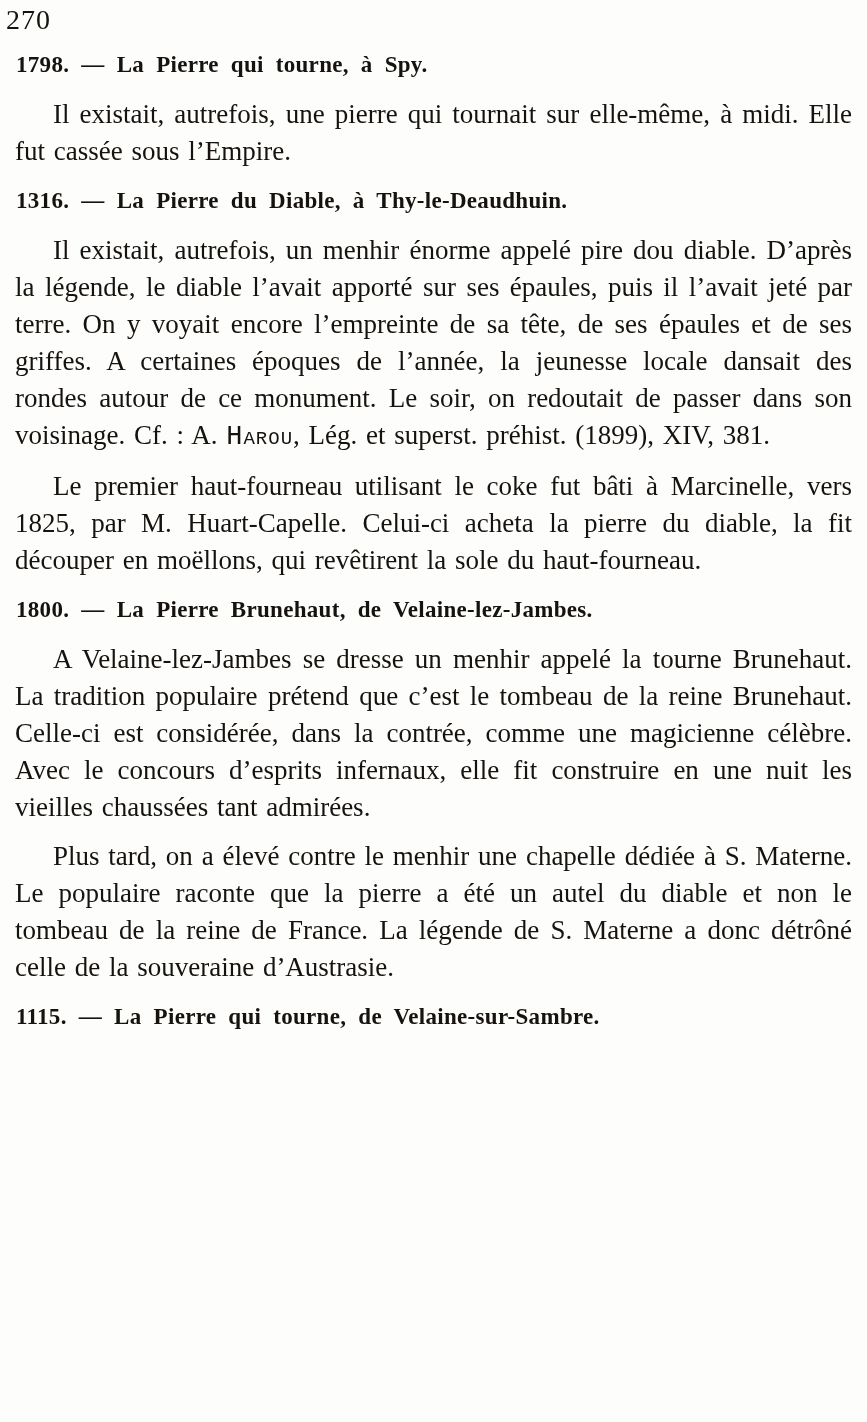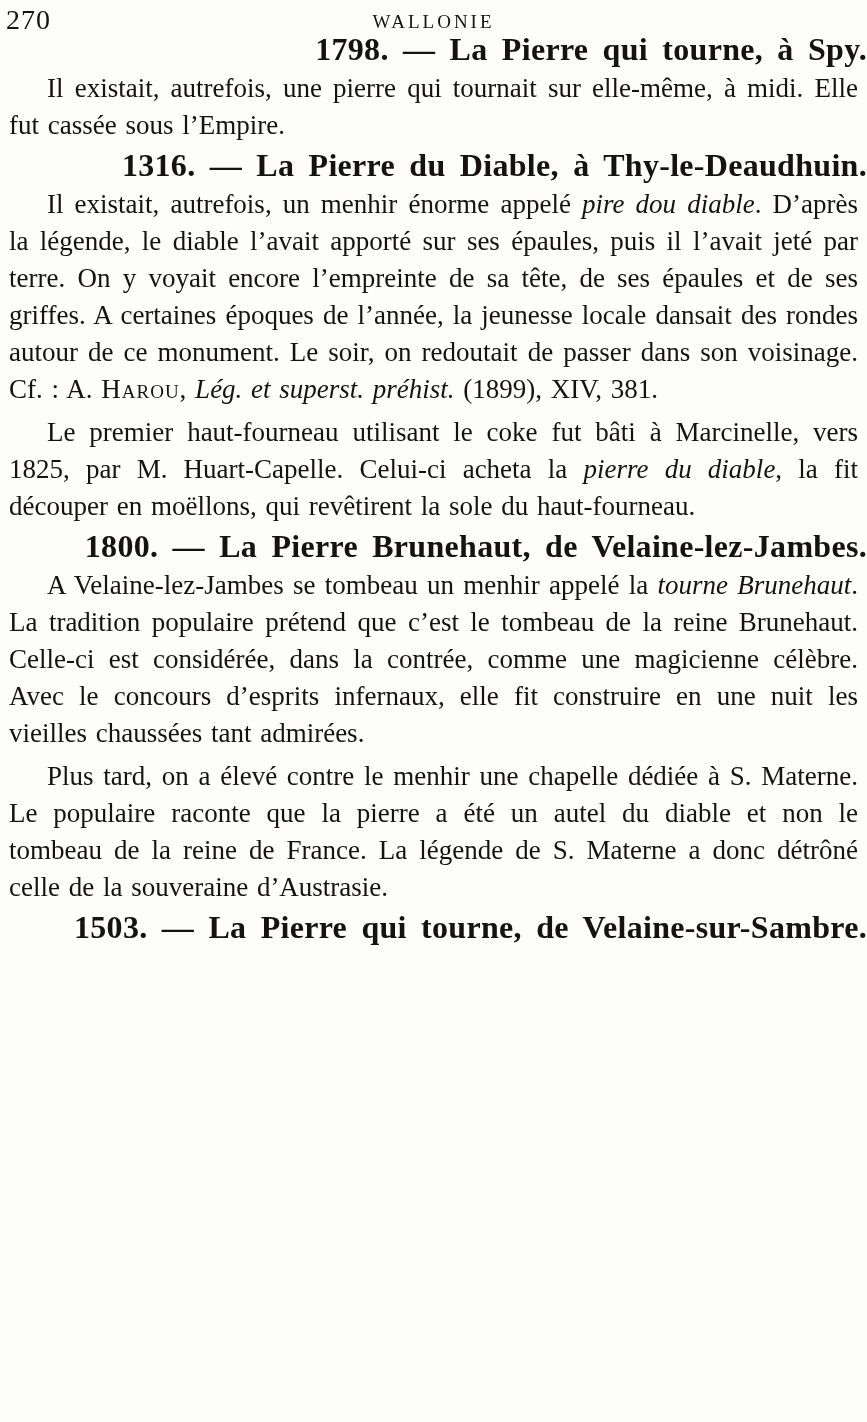--- a/index.html
+++ b/index.html
@@ -32,65 +32,64 @@
   .rtitle {
     position: absolute;
     left: 0;
     right: 0;
     top: 7px;
     text-align: center;
     font-size: 19px;
     letter-spacing: 3px;
   }
   h2.sec {
-    margin: 0;
-    text-align: right;
+    margin: 16px;
+    text-align: left;
     font-weight: 700;
-    font-size: 32px;
+    font-size: 23px;
     line-height: 30px;
     word-spacing: 6px;
     letter-spacing: 0.3px;
   }
   .h-a { margin: 56px 0 38px; }
   .h-b { margin: 52px 0 40px; }
   .h-c { margin: 26px 0 42px; }
   .h-d { margin: 22px 0 40px; }
   p.body {
-    margin: 6px;
+    margin: 12px;
     padding: 0 3px;
     font-size: 27px;
     line-height: 37px;
     text-align: justify;
     text-indent: 38px;
     word-spacing: 2px;
     hyphens: auto;
     -webkit-hyphens: auto;
   }
   p.cont {
     text-align-last: justify;
   }
-  .it { font-style: italic; }
-  .sc { font-variant: small-caps; letter-spacing: 1px; }
+  .it { }
+  .sc { font-variant: small-caps; letter-spacing: 1px; font-family: Liberation Mono, monospace; }
 </style>
 </head>
 <body>
 
 <main class="page">
 
   <header class="running-head">
     <span class="pageno">270</span>
-    <span class="rtitle">WALLONIE</span>
   </header>
 
   <h2 class="sec h-a">1798. — La Pierre qui tourne, à Spy.</h2>
   <p class="body"><span>Il existait, autrefois, une pierre qui tournait sur elle-même, à midi. Elle fut cassée sous l’Empire.</span></p>
 
   <h2 class="sec h-b">1316. — La Pierre du Diable, à Thy-le-Deaudhuin.</h2>
   <p class="body"><span>Il existait, autrefois, un menhir énorme appelé </span><span class="it">pire dou diable</span><span>. D’après la légende, le diable l’avait apporté sur ses épaules, puis il l’avait jeté par terre. On y voyait encore l’empreinte de sa tête, de ses épaules et de ses griffes. A certaines époques de l’année, la jeunesse locale dansait des rondes autour de ce monument. Le soir, on redoutait de passer dans son voisinage. Cf. : A. </span><span class="sc">Harou</span><span>, </span><span class="it">Lég. et superst. préhist.</span><span> (1899), XIV, 381.</span></p>
   <p class="body"><span>Le premier haut-fourneau utilisant le coke fut bâti à Marcinelle, vers 1825, par M. Huart-Capelle. Celui-ci acheta la </span><span class="it">pierre du diable</span><span>, la fit découper en moëllons, qui revêtirent la sole du haut-fourneau.</span></p>
 
   <h2 class="sec h-c">1800. — La Pierre Brunehaut, de Velaine-lez-Jambes.</h2>
-  <p class="body"><span>A Velaine-lez-Jambes se tombeau un menhir appelé la </span><span class="it">tourne Brunehaut</span><span>. La tradition populaire prétend que c’est le tombeau de la reine Brunehaut. Celle-ci est considérée, dans la contrée, comme une magicienne célèbre. Avec le concours d’esprits infernaux, elle fit construire en une nuit les vieilles chaussées tant admirées.</span></p>
+  <p class="body"><span>A Velaine-lez-Jambes se dresse un menhir appelé la </span><span class="it">tourne Brunehaut</span><span>. La tradition populaire prétend que c’est le tombeau de la reine Brunehaut. Celle-ci est considérée, dans la contrée, comme une magicienne célèbre. Avec le concours d’esprits infernaux, elle fit construire en une nuit les vieilles chaussées tant admirées.</span></p>
   <p class="body"><span>Plus tard, on a élevé contre le menhir une chapelle dédiée à S. Materne. Le populaire raconte que la pierre a été un autel du diable et non le tombeau de la reine de France. La légende de S. Materne a donc détrôné celle de la souveraine d’Austrasie.</span></p>
 
-  <h2 class="sec h-d">1503. — La Pierre qui tourne, de Velaine-sur-Sambre.</h2>
+  <h2 class="sec h-d">1115. — La Pierre qui tourne, de Velaine-sur-Sambre.</h2>
 
 </main>
 
 </body></html>

